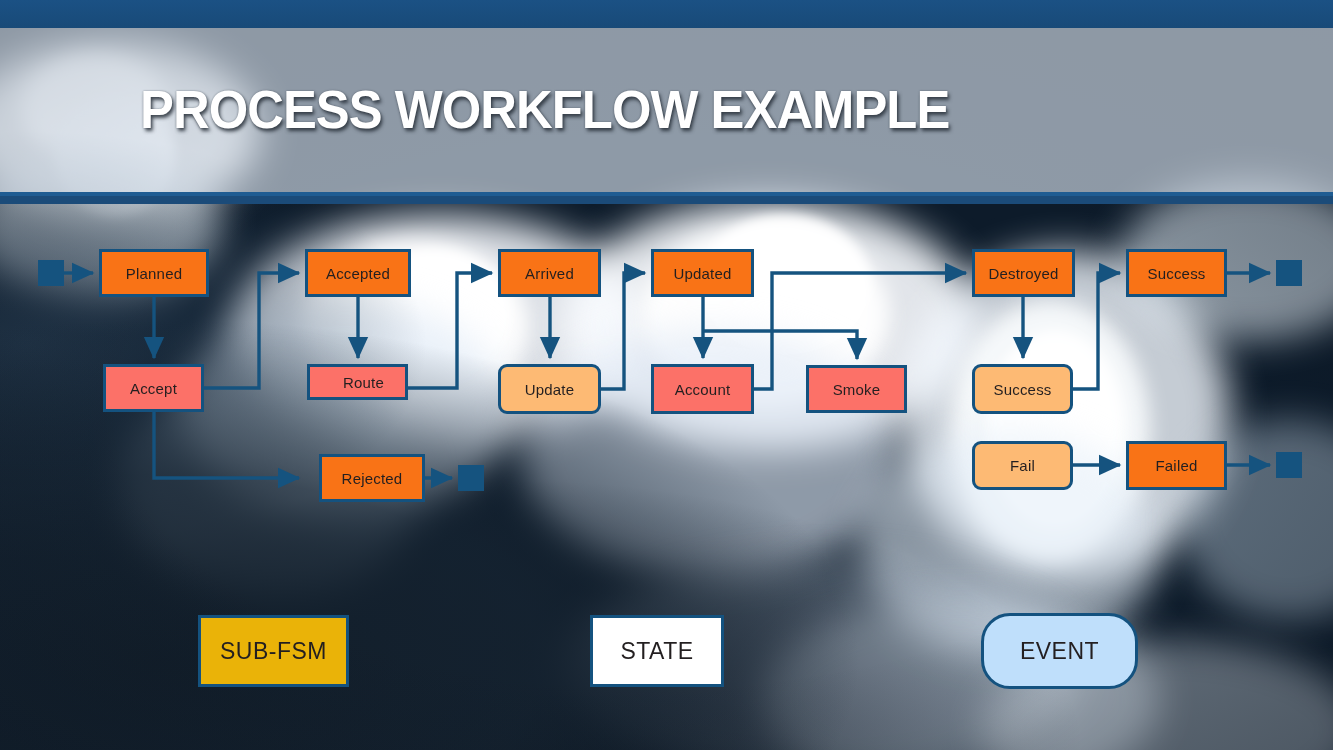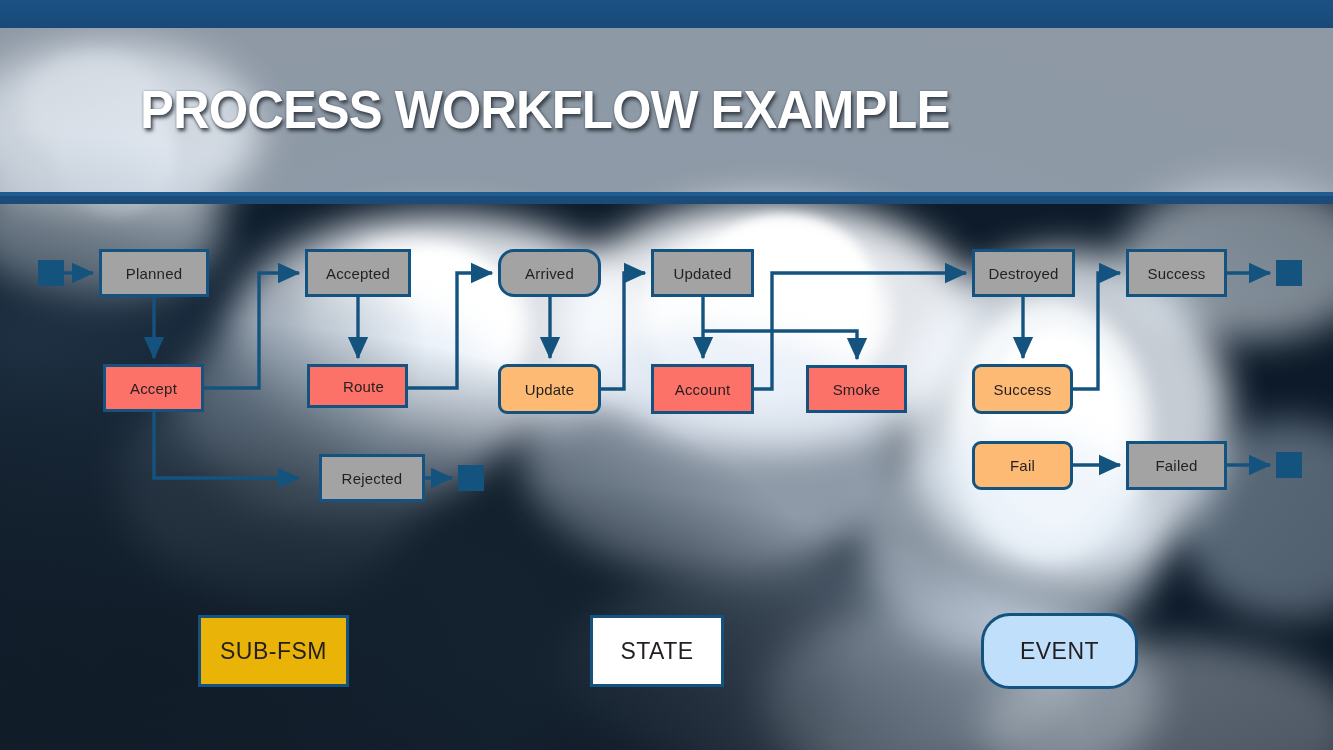--- a/index.html
+++ b/index.html
@@ -89,21 +89,21 @@
     position: absolute;
     box-sizing: border-box;
     border: 3px solid #14527f;
     display: flex;
     align-items: center;
     justify-content: center;
     color: #231f20;
     font-size: 15px;
     letter-spacing: 0.2px;
   }
-  .node.state { background: #a3a3a3; }
+  .node.state { background: #f97316; }
   .node.subfsm { background: #fc7168; }
   .node.event {
     background: #fdba74;
     border-radius: 9px;
   }
   .terminal {
     position: absolute;
     background: #15537f;
     box-sizing: border-box;
   }
@@ -222,27 +222,27 @@
 
     <div class="node state" style="left:99px;  top:249px; width:110px; height:48px;">
         <span>Planned</span>
       </div>
     <div class="node subfsm" style="left:103px; top:364px; width:101px; height:48px;">
         <span>Accept</span>
       </div>
     <div class="node state" style="left:305px; top:249px; width:106px; height:48px;">
         <span>Accepted</span>
       </div>
-    <div class="node subfsm" style="left:307px; top:364px; width:101px; height:44px;padding-left:12px;">
+    <div class="node subfsm" style="left:307px; top:364px; width:101px; height:36px;padding-left:12px;">
         <span>Route</span>
       </div>
     <div class="node state" style="left:319px; top:454px; width:106px; height:48px;">
         <span>Rejected</span>
       </div>
-    <div class="node state" style="left:498px; top:249px; width:103px; height:48px;border-radius:16px;">
+    <div class="node state" style="left:498px; top:249px; width:103px; height:48px;">
         <span>Arrived</span>
       </div>
     <div class="node event" style="left:498px; top:364px; width:103px; height:50px;">
         <span>Update</span>
       </div>
     <div class="node state" style="left:651px; top:249px; width:103px; height:48px;">
         <span>Updated</span>
       </div>
     <div class="node subfsm" style="left:651px; top:364px; width:103px; height:50px;">
         <span>Account</span>

